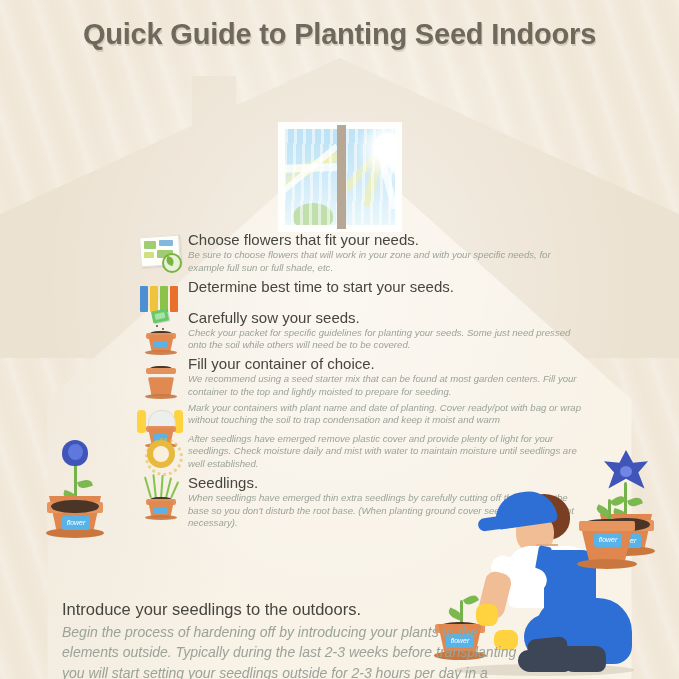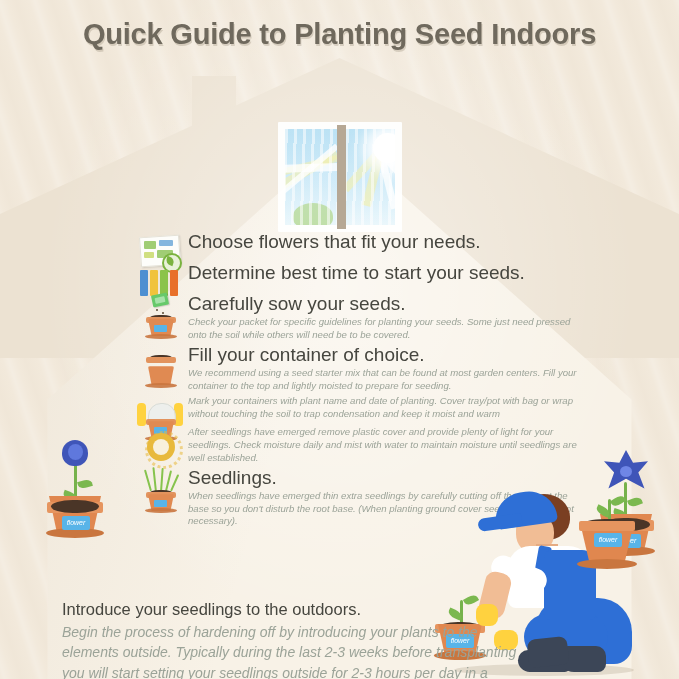--- a/index.html
+++ b/index.html
@@ -69,21 +69,21 @@
   .title{
     position:absolute;left:0;top:18px;width:679px;text-align:center;
     font-size:29px;font-weight:bold;color:#6f695d;letter-spacing:-.2px;
     text-shadow:1px 2px 0 rgba(160,148,128,.35);
   }
 
   
   .steps{position:absolute;left:136px;top:231px;width:452px;}
   .step{position:relative;min-height:30px;margin-bottom:1px;padding-left:52px;}
   .step-icon{position:absolute;left:0;top:0;width:48px;height:46px;}
-  .step h3{margin:0;font-size:19px;font-weight:normal;color:#46463f;line-height:1.15;}
+  .step h3{margin:0;font-size:15px;font-weight:normal;color:#46463f;line-height:1.15;}
   .step p{margin:1px 0 3px 0;font-size:9.6px;font-style:italic;color:#9ba398;line-height:1.32;}
   .pot{position:absolute;left:12px;bottom:3px;width:26px;height:19px;background:#e08a52;
     clip-path:polygon(0% 0%,100% 0%,86% 100%,14% 100%);border-radius:2px;}
   .pot-rim{position:absolute;left:10px;width:30px;height:6px;background:#e2935d;border-radius:2px;}
   .soil{position:absolute;left:13px;width:24px;height:7px;background:#4a3527;border-radius:50%/60%;}
   .saucer{position:absolute;left:9px;bottom:0px;width:32px;height:5px;background:#c9763f;border-radius:50%;opacity:.9;}
   .tag{position:absolute;width:13px;height:7px;background:#58b4e8;border-radius:1px;
     font-size:4px;color:#fff;text-align:center;line-height:7px;}
 
   
@@ -240,20 +240,21 @@
       <div class="step-icon">
         <div class="cat-card"></div>
         <div class="cat-row" style="left:8px;top:10px;width:12px;height:8px;"></div>
         <div class="cat-row" style="left:23px;top:9px;width:14px;height:6px;background:#6fa9d8;"></div>
         <div class="cat-row" style="left:8px;top:21px;width:10px;height:6px;background:#c8d96a;"></div>
         <div class="cat-row" style="left:21px;top:19px;width:16px;height:8px;"></div>
         <div class="cat-badge"></div>
         <div class="cat-leaf"></div>
       </div>
       <h3>Choose flowers that fit your needs.</h3>
+      <p>Be sure to choose flowers that will work in your zone and with your specific needs, for example full sun or full shade, etc.</p>
     </div>
 
     <div class="step">
       <div class="step-icon">
         <div class="pk" style="left:4px;background:#4d8fd1;"></div>
         <div class="pk" style="left:14px;background:#f0c33c;"></div>
         <div class="pk" style="left:24px;background:#8bc34a;"></div>
         <div class="pk" style="left:34px;background:#e8702a;"></div>
       </div>
       <h3>Determine best time to start your seeds.</h3>
@@ -288,21 +289,21 @@
     <div class="step">
       <div class="step-icon">
         <div class="glove" style="left:1px;"></div>
         <div class="glove" style="right:1px;"></div>
         <div class="cover"></div>
         <div class="pot-rim" style="top:24px;"></div>
         <div class="pot" style="bottom:3px;height:17px;"></div>
         <div class="tag" style="left:18px;bottom:7px;"></div>
         <div class="saucer" style="bottom:0px;"></div>
       </div>
-      <p>Mark your containers with plant name and date of planting. Cover tray/pot with bag or wrap without touching the soil to trap condensation and keep it moist and warm</p>
+      <p>Mark your containers with plant name and date of planting. Cover ready/pot with bag or wrap without touching the soil to trap condensation and keep it moist and warm</p>
     </div>
 
     <div class="step">
       <div class="step-icon">
         <div class="sunic"></div>
       </div>
       <p>After seedlings have emerged remove plastic cover and provide plenty of light for your seedlings. Check moisture daily and mist with water to maintain moisture until seedlings are well established.</p>
     </div>
 
     <div class="step">

